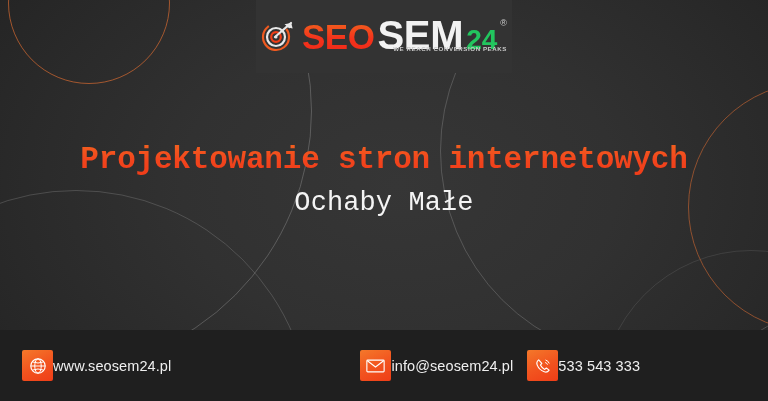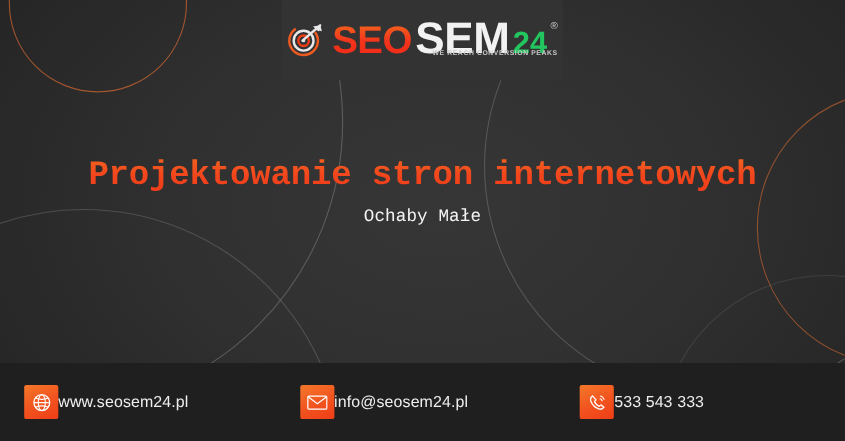--- a/index.html
+++ b/index.html
@@ -142,21 +142,21 @@
     font-weight: bold;
     letter-spacing: -0.2px;
     background: linear-gradient(180deg, #f2621f 0%, #f2451d 48%, #ef3b18 100%);
     -webkit-background-clip: text;
     background-clip: text;
     color: transparent;
     line-height: 1.12;
   }
   #page-subtitle {
     margin: 10px 0 0 0;
-    font-size: 16px;
+    font-size: 27px;
     font-weight: normal;
     color: #f4f4f4;
     letter-spacing: 0.1px;
   }
 
   
   #contact-bar {
     position: absolute;
     left: 0; right: 0; bottom: 0;
     height: 71px;
@@ -164,21 +164,21 @@
     display: flex;
     align-items: center;
   }
   .contact-item {
     display: flex;
     align-items: center;
     flex: 1 1 0;
     padding-left: 22px;
     box-sizing: border-box;
   }
-  .contact-item:nth-child(2) { padding-left: 10px; }
+  .contact-item:nth-child(2) { padding-left: 10px; justify-content: flex-end; }
   .contact-item:nth-child(3) { padding-left: 14px; }
   .contact-icon-box {
     width: 31px; height: 31px;
     flex: none;
     border-radius: 2px;
     background: linear-gradient(155deg, #f4782a 0%, #f2541f 52%, #ef3d17 100%);
     display: flex;
     align-items: center;
     justify-content: center;
   }

